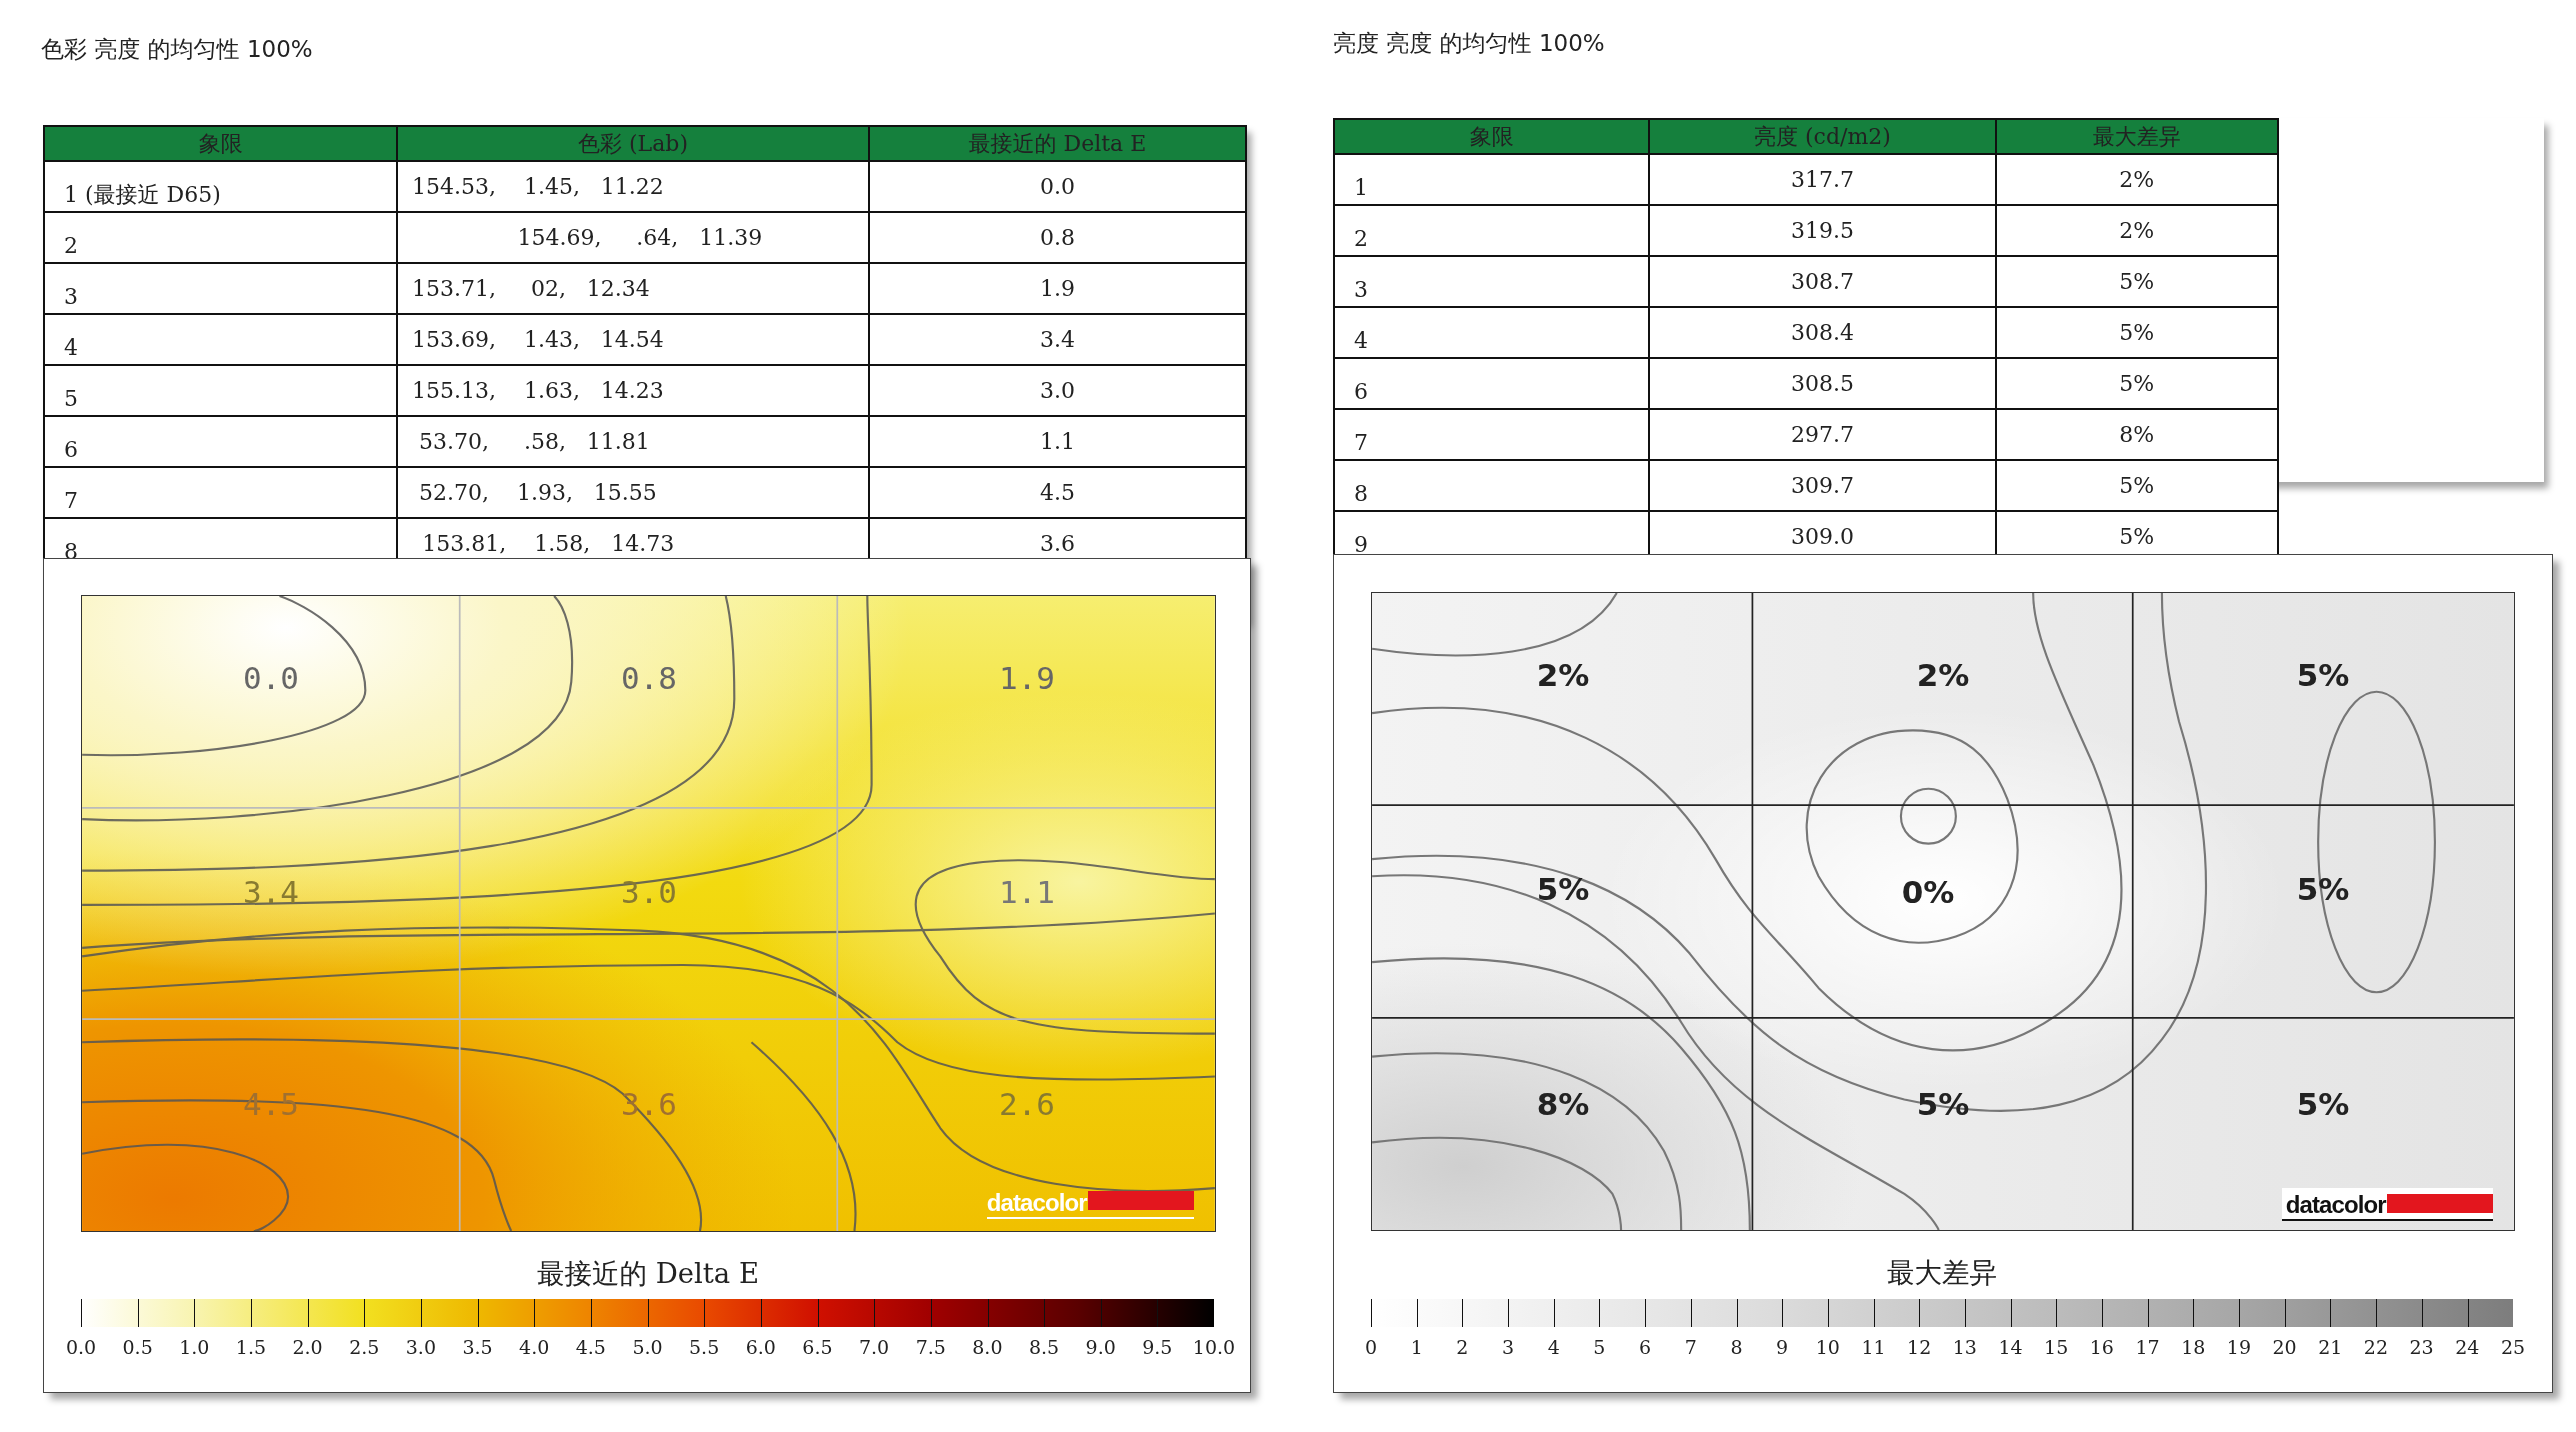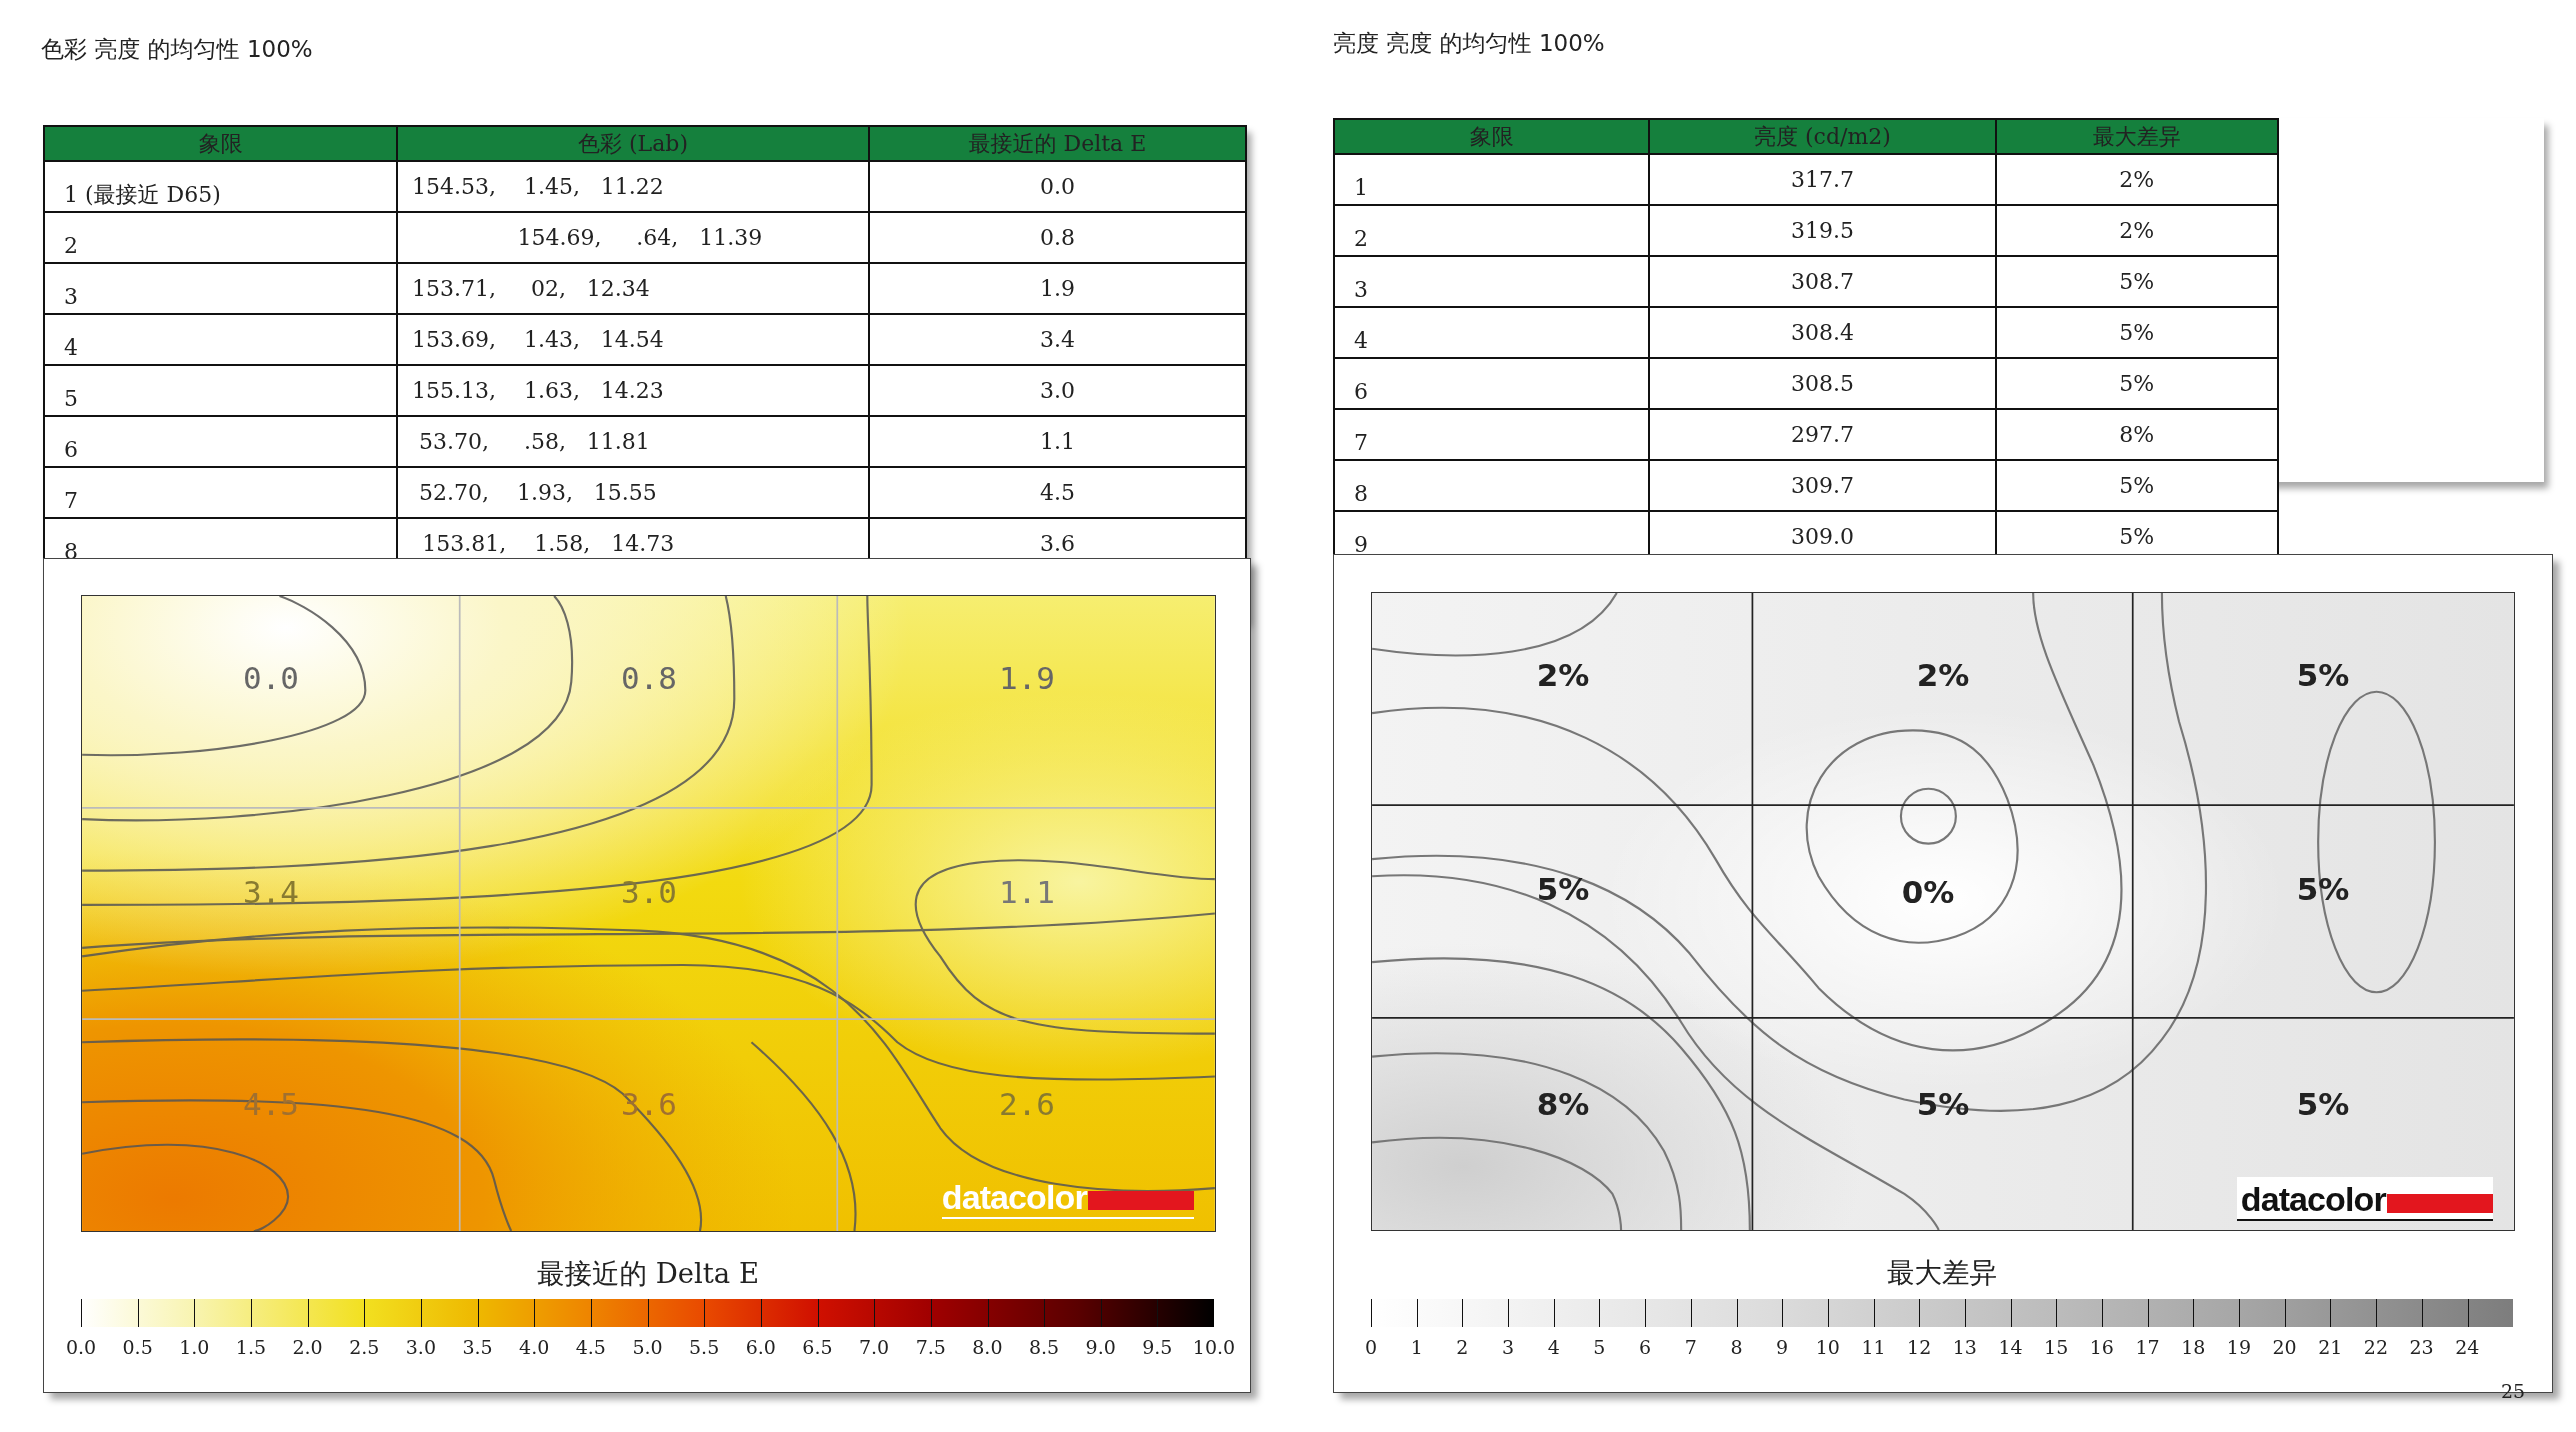--- a/index.html
+++ b/index.html
@@ -12,21 +12,21 @@
   .panel-shadow{position:absolute;background:#fff;box-shadow:5.2px 6.9px 6.9px rgba(0,0,0,0.35);}
   .card{position:absolute;border:1.7px solid #444;background:#fff;box-shadow:6.9px 6.9px 6.9px rgba(0,0,0,0.35);}
   .plot{position:absolute;border:1.7px solid #333;overflow:hidden;}
   .cell-label{position:absolute;transform:translate(-50%,-50%);font-size:31px;font-family:"DejaVu Sans Mono","Liberation Mono",monospace;}
   .legend-title{position:absolute;font-size:27.5px;transform:translateX(-50%);font-family:"DejaVu Serif",serif;}
   .legend-bar{position:absolute;height:27.5px;display:flex;}
   .legend-bar .seg{flex:1;border-left:1.7px solid #111;box-sizing:border-box;}
   .legend-bar .seg:first-child{border-left:1.7px solid #111;}
   .ticks{position:absolute;height:22px;}
   .ticks span{position:absolute;transform:translateX(-50%);font-size:19px;font-family:"DejaVu Serif",serif;white-space:nowrap;}
-  .logo{position:absolute;display:flex;align-items:flex-end;font-weight:bold;font-size:34px;font-family:"Liberation Sans",sans-serif;letter-spacing:-0.9px;}
+  .logo{position:absolute;display:flex;align-items:flex-end;font-weight:bold;font-size:24px;font-family:"Liberation Sans",sans-serif;letter-spacing:-0.9px;}
   .logo .bar{width:106px;height:19px;background:#e3161e;margin-left:1.7px;margin-bottom:6.9px;}
 </style>
 </head>
 <body>
 
 <div class="title" style="left:41px;top:34px;">色彩 亮度 的均匀性 100%</div>
 
 <table class="tbl" style="left:43px;top:125px;width:1204px;">
   <colgroup>
       <col style="width:354px">
@@ -360,16 +360,16 @@
       <span style="left: 60%;">15</span>
       <span style="left: 64%;">16</span>
       <span style="left: 68%;">17</span>
       <span style="left: 72%;">18</span>
       <span style="left: 76%;">19</span>
       <span style="left: 80%;">20</span>
       <span style="left: 84%;">21</span>
       <span style="left: 88%;">22</span>
       <span style="left: 92%;">23</span>
       <span style="left: 96%;">24</span>
-      <span style="left: 100%; margin-top: 44px;">25</span>
+      <span style="left: 100%;">25</span>
     </div>
 </div>
 
 
 </body></html>

